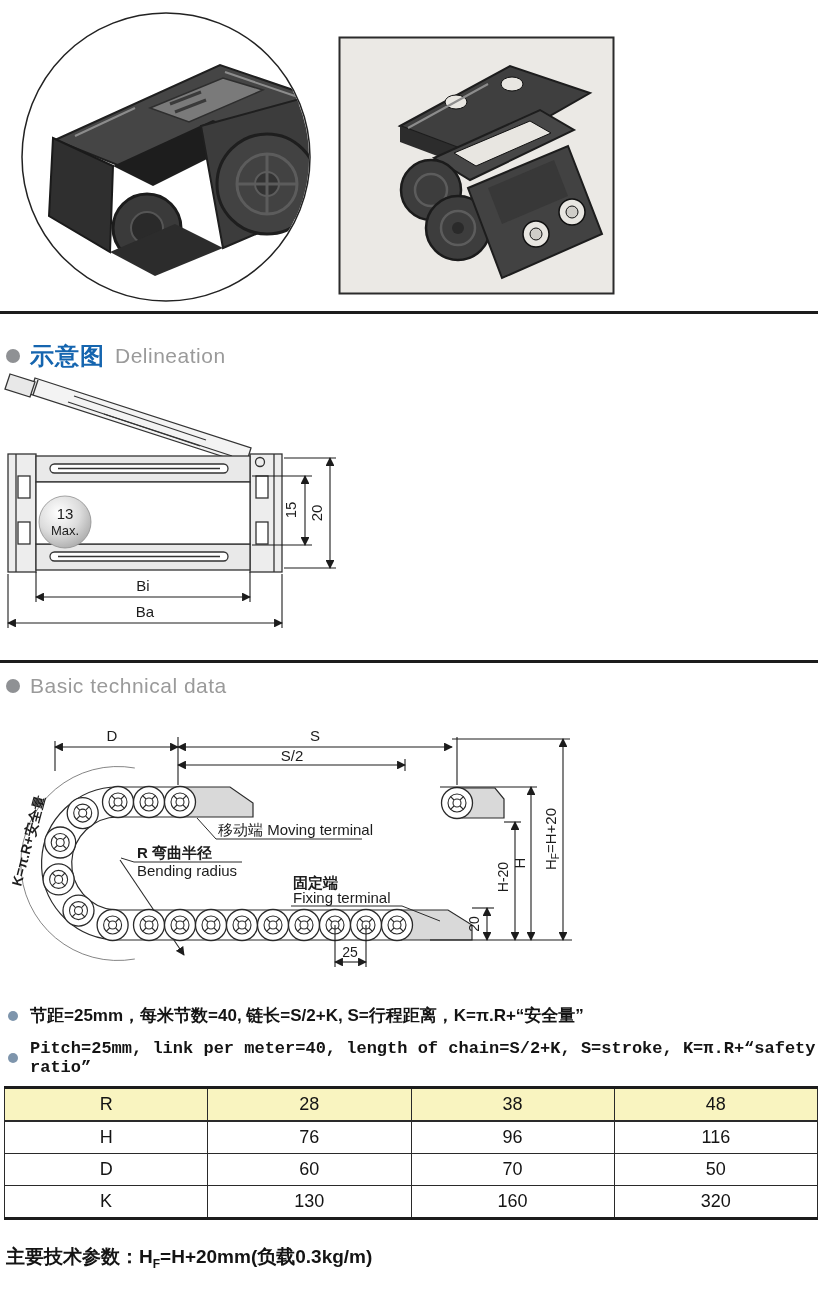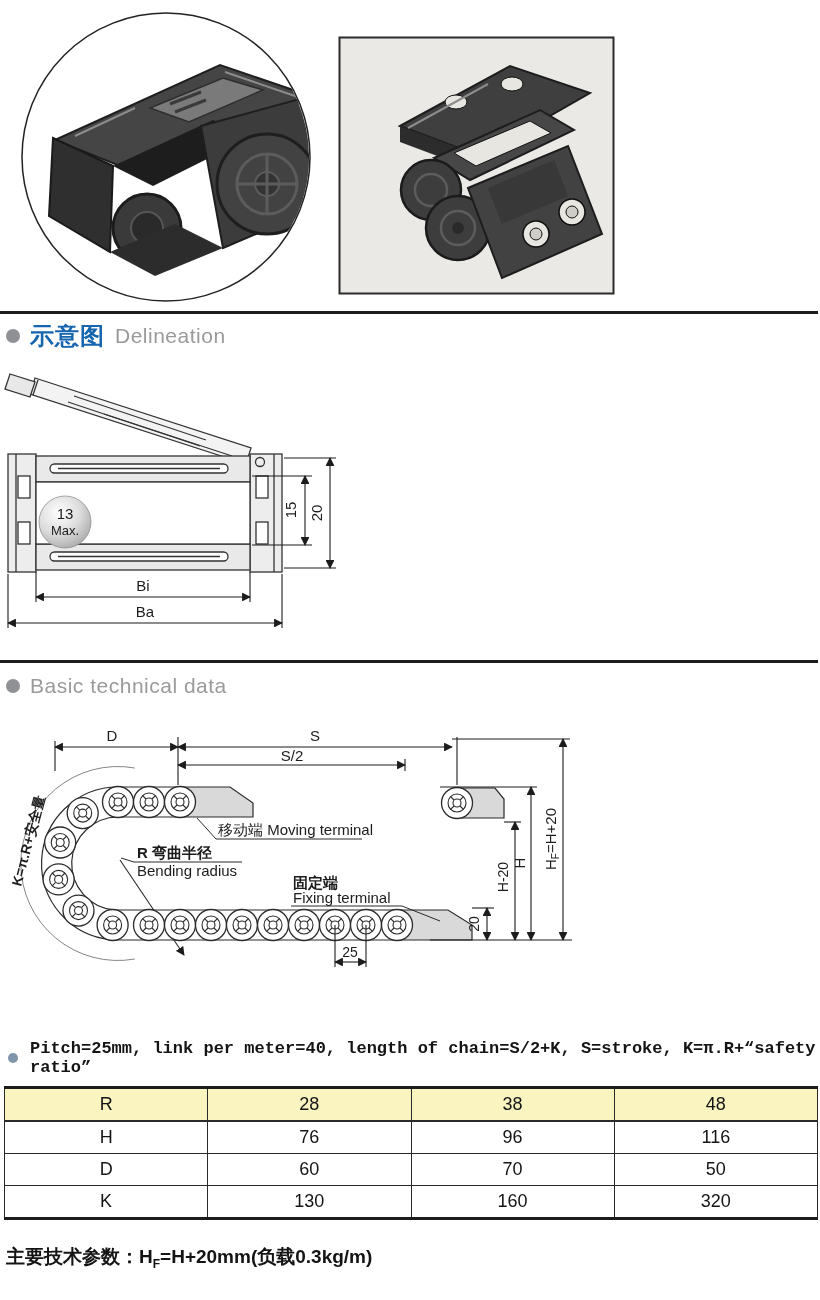--- a/index.html
+++ b/index.html
@@ -87,21 +87,21 @@
         <circle cx="198" cy="198" r="13" fill="#e8e6e1" stroke="#111" stroke-width="1.5"></circle>
         <circle cx="198" cy="198" r="6" fill="#cfcdc8" stroke="#111"></circle>
         <circle cx="234" cy="176" r="13" fill="#e8e6e1" stroke="#111" stroke-width="1.5"></circle>
         <circle cx="234" cy="176" r="6" fill="#cfcdc8" stroke="#111"></circle>
         <line x1="70" y1="92" x2="150" y2="48" stroke="#8c8c8c" stroke-width="2"></line>
       </g>
     </svg>
   </div>
 
   <div class="rule" style="top:311px;"></div>
-  <div class="sec-header" style="top:320px;">
+  <div class="sec-header" style="top:340px;">
     <span class="sec-bullet"></span>
     <span class="sec-zh">示意图</span>
     <span class="sec-en">Delineation</span>
   </div>
 
   <svg class="abs" style="left:4px;top:372px;" width="336" height="262" viewBox="0 0 336 262">
     <defs>
       <marker id="ah1" viewBox="0 0 10 10" refX="9" refY="5" markerWidth="8" markerHeight="8" orient="auto-start-reverse">
         <path d="M0,0 L10,5 L0,10 z" fill="#1c1c1c"></path>
       </marker>
@@ -267,20 +267,24 @@
     <text class="lbltxt" x="137" y="151">Bending radius</text>
     <text class="lbltxt" font-weight="bold" x="293" y="163">固定端</text>
     <text class="lbltxt" x="293" y="178">Fixing terminal</text>
     <text font-size="14" x="350" y="232" text-anchor="middle">25</text>
     <text font-size="14" transform="rotate(-90 479 199)" x="479" y="199" text-anchor="middle">20</text>
     <text font-size="14" transform="rotate(-90 508 152)" x="508" y="152" text-anchor="middle">H-20</text>
     <text font-size="15" transform="rotate(-90 525 138)" x="525" y="138" text-anchor="middle">H</text>
     <text font-size="15" transform="rotate(-90 556 114)" x="556" y="114" text-anchor="middle"><tspan>H</tspan><tspan dy="3" font-size="10">F</tspan><tspan dy="-3">=H+20</tspan></text>
   </svg>
 
+  <div class="note-line" style="top:1004px;">
+    <span class="note-bullet"></span>
+    <span>节距=25mm，每米节数=40, 链长=S/2+K, S=行程距离，K=π.R+“安全量”</span>
+  </div>
   <div class="note-line" style="top:1039px;font-family:Liberation Mono, monospace;">
     <span class="note-bullet"></span>
     <span>Pitch=25mm, link per meter=40, length of chain=S/2+K, S=stroke, K=π.R+“safety ratio”</span>
   </div>
 
   <table class="params">
     <tbody>
         <tr class="thead">
       <td>R</td>
       <td>28</td>

